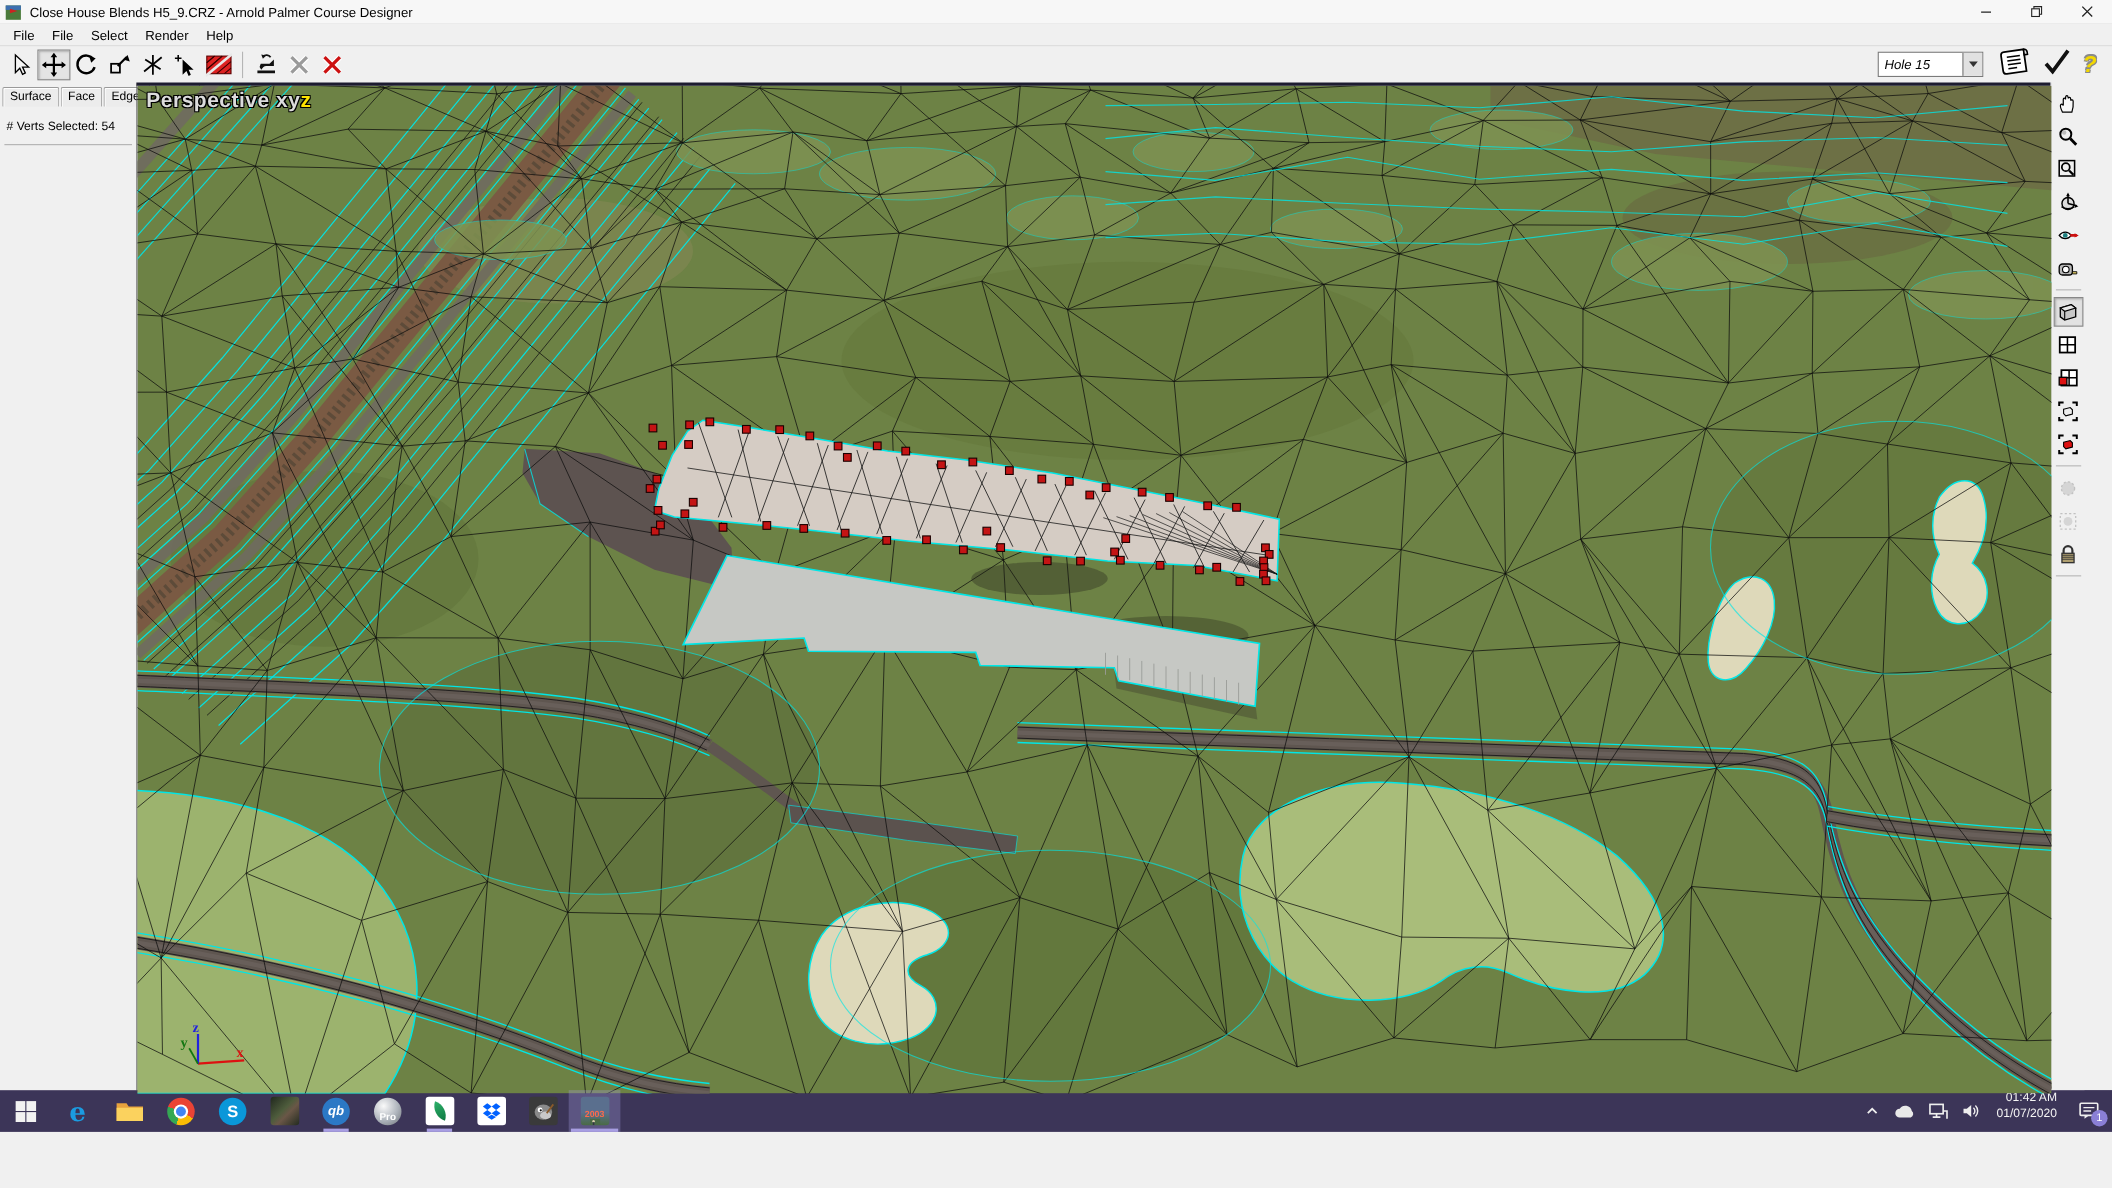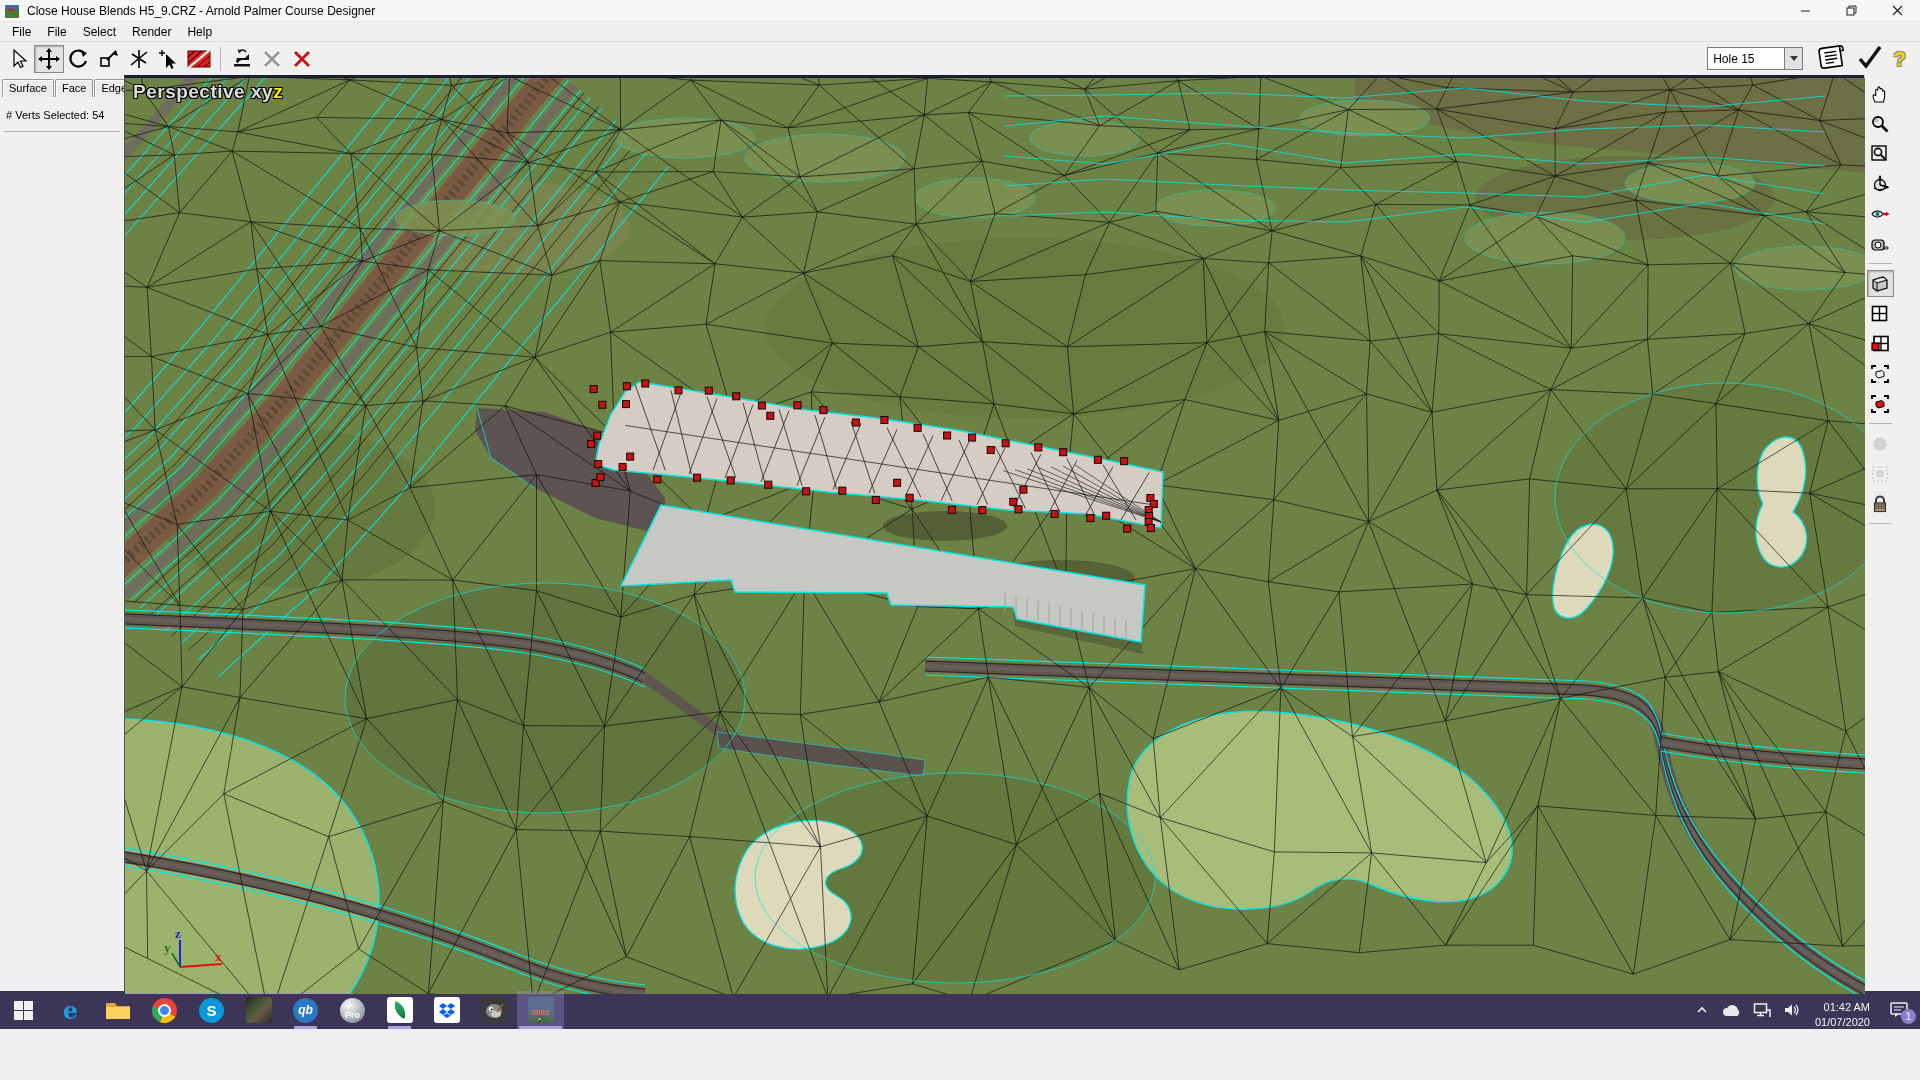--- a/index.html
+++ b/index.html
@@ -18,21 +18,21 @@
   .menubar{height:19px;display:flex;align-items:center;padding-left:4px;background:#f0f0f0;}
   .menuitem{font-size:12px;padding:1px 8px;cursor:default;}
 
   
   .tabrow{height:29px;display:flex;align-items:flex-end;padding-left:4px;background:#f0f0f0;}
   .tab{font-size:12px;padding:3px 10px 4px;background:#ececec;border:1px solid #9a9a9a;border-bottom:none;
        border-radius:3px 3px 0 0;margin-right:2px;position:relative;box-shadow:inset 1px 1px 0 #fff;}
   .tab.active{background:#f4f4f4;padding:5px 12px 6px;z-index:2;top:0px;}
 
   
-  .toolbar{height:34px;display:flex;align-items:center;padding:0 14px 0 4px;background:#f0f0f0;border-top:1px solid #dcdcdc;}
+  .toolbar{height:34px;display:flex;align-items:center;padding:0 14px 0 4px;background:#f0f0f0;border-top:1px solid #dcdcdc;font-style:italic;}
   .tbtn{width:30px;height:28px;display:flex;align-items:center;justify-content:center;border:1px solid transparent;}
   .tbtn.pressed{border:1px solid #888;background:#e4e4e4;box-shadow:inset 1px 1px 2px #aaa;}
   .tsep{width:1px;height:24px;background:#b5b5b5;margin:0 6px;}
   .combo{margin-left:auto;display:flex;align-items:center;border:1px solid #7a7a7a;background:#fff;height:23px;width:96px;}
   .combo .cval{flex:1;font-size:12px;padding:0 5px;}
   .combo .cbtn{width:18px;height:100%;background:#e1e1e1;border-left:1px solid #7a7a7a;display:flex;align-items:center;justify-content:center;}
   .combo .caret{width:0;height:0;border-left:4px solid transparent;border-right:4px solid transparent;border-top:5px solid #333;}
   .tright{display:flex;align-items:center;gap:10px;margin-left:14px;}
   .helpq{font-size:21px;font-weight:bold;color:#f3d800;text-shadow:1px 1px 0 #8a8a8a,-1px -1px 0 #8a8a8a,1px -1px 0 #8a8a8a,-1px 1px 0 #8a8a8a;}
 
@@ -66,21 +66,21 @@
   .stbox{width:72px;height:18px;border:1px solid #a8a8a8;background:#f6f6f6;font-size:12px;display:flex;align-items:center;padding-left:5px;margin-right:6px;}
 
   
   .taskbar{height:38px;background:#3c3558;display:flex;align-items:stretch;color:#eee;}
   .tkcell{width:47px;display:flex;align-items:center;justify-content:center;position:relative;}
   .tkcell.activeapp{background:rgba(168,158,228,.30);}
   .runline{position:absolute;bottom:0;left:12px;right:12px;height:3px;background:#a89ee2;}
   .tkcell.activeapp .runline{left:2px;right:2px;}
   .tkspacer{flex:1;}
   .trayicon{width:30px;display:flex;align-items:center;justify-content:center;}
-  .clock{display:flex;flex-direction:column;justify-content:flex-end;align-items:flex-end;font-size:11px;line-height:1.3;color:#f4f4f4;padding:0 8px;}
+  .clock{display:flex;flex-direction:column;justify-content:flex-start;align-items:flex-end;font-size:11px;line-height:1.3;color:#f4f4f4;padding:0 8px;}
   .action{width:42px;display:flex;align-items:center;justify-content:center;position:relative;}
   .badge{position:absolute;right:4px;bottom:5px;width:15px;height:15px;border-radius:50%;background:#8a7fd6;color:#fff;
          font-size:10px;display:flex;align-items:center;justify-content:center;}
 
   
   .glyph-e{font-size:24px;font-weight:bold;color:#1b9be0;font-family:"DejaVu Serif",serif;}
   .circle-ic{width:25px;height:25px;border-radius:50%;display:flex;align-items:center;justify-content:center;color:#fff;font-weight:bold;}
   .ic-skype{background:#0a97d9;font-size:15px;}
   .ic-qb{background:#2b78c5;font-size:12px;font-style:italic;}
   .ic-earth{background:radial-gradient(circle at 35% 30%,#fafafa,#aeb4bc 55%,#6b7076);color:#fff;font-size:9px;align-items:flex-end;padding-bottom:3px;}

